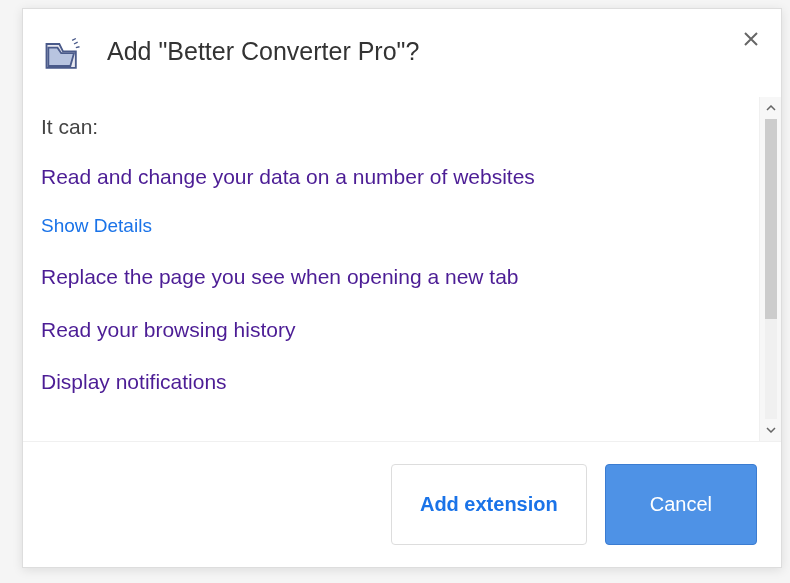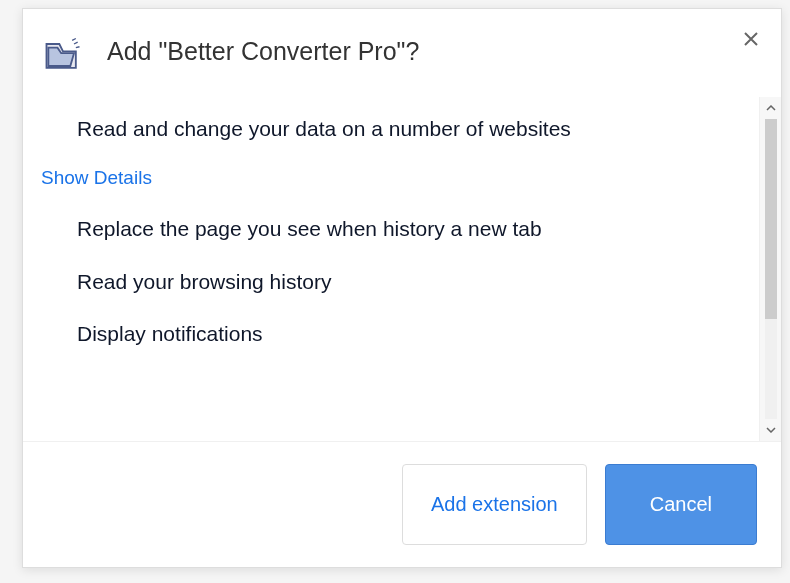--- a/index.html
+++ b/index.html
@@ -94,24 +94,23 @@
   height: 200px;
   background: #ccc;
 }
 .intro {
   font-size: 21px;
   color: #444;
   margin-bottom: 24px;
 }
 .perm {
   font-size: 21px;
-  color: #0f172a;
+  color: #4c1d95;
   margin-bottom: 24px;
   line-height: 1.35;
-  margin-left: 36px;
 }
 .link {
   font-size: 19px;
   color: #1a73e8;
   margin-bottom: 26px;
   cursor: pointer;
 }
 .footer {
   padding: 22px 24px;
   display: flex;
@@ -123,21 +122,21 @@
   padding: 12px 28px;
   font-size: 20px;
   border-radius: 4px;
   cursor: pointer;
   font-family: inherit;
 }
 .btn-secondary {
   background: #fff;
   border: 1px solid #ddd;
   color: #1a73e8;
-  font-weight: 400;
+  font-weight: 700;
 }
 .btn-primary {
   background: #4e92e6;
   border: 1px solid #3b7cd1;
   color: #fff;
   padding: 28px 44px;
 }
 </style>
 </head>
 <body>
@@ -154,23 +153,24 @@
     <div class="title">Add "Better Converter Pro"?</div>
     <div class="close-btn">
       <svg viewBox="0 0 16 16">
         <path d="M2 2 L14 14 M14 2 L2 14" stroke="#666" stroke-width="2"></path>
       </svg>
     </div>
   </div>
 
   <div class="content-wrapper">
     <div class="content">
+      <div class="intro">It can:</div>
       <div class="perm">Read and change your data on a number of websites</div>
       <div class="link">Show Details</div>
-      <div class="perm">Replace the page you see when history a new tab</div>
+      <div class="perm">Replace the page you see when opening a new tab</div>
       <div class="perm">Read your browsing history</div>
       <div class="perm">Display notifications</div>
     </div>
     <div class="scrollbar">
       <div class="scroll-arrow">
         <svg width="10" height="6" viewBox="0 0 10 6">
             <path d="M1 5 L5 1 L9 5" stroke="#666" stroke-width="1.5" fill="none"></path>
           </svg>
       </div>
       <div class="scroll-track">

